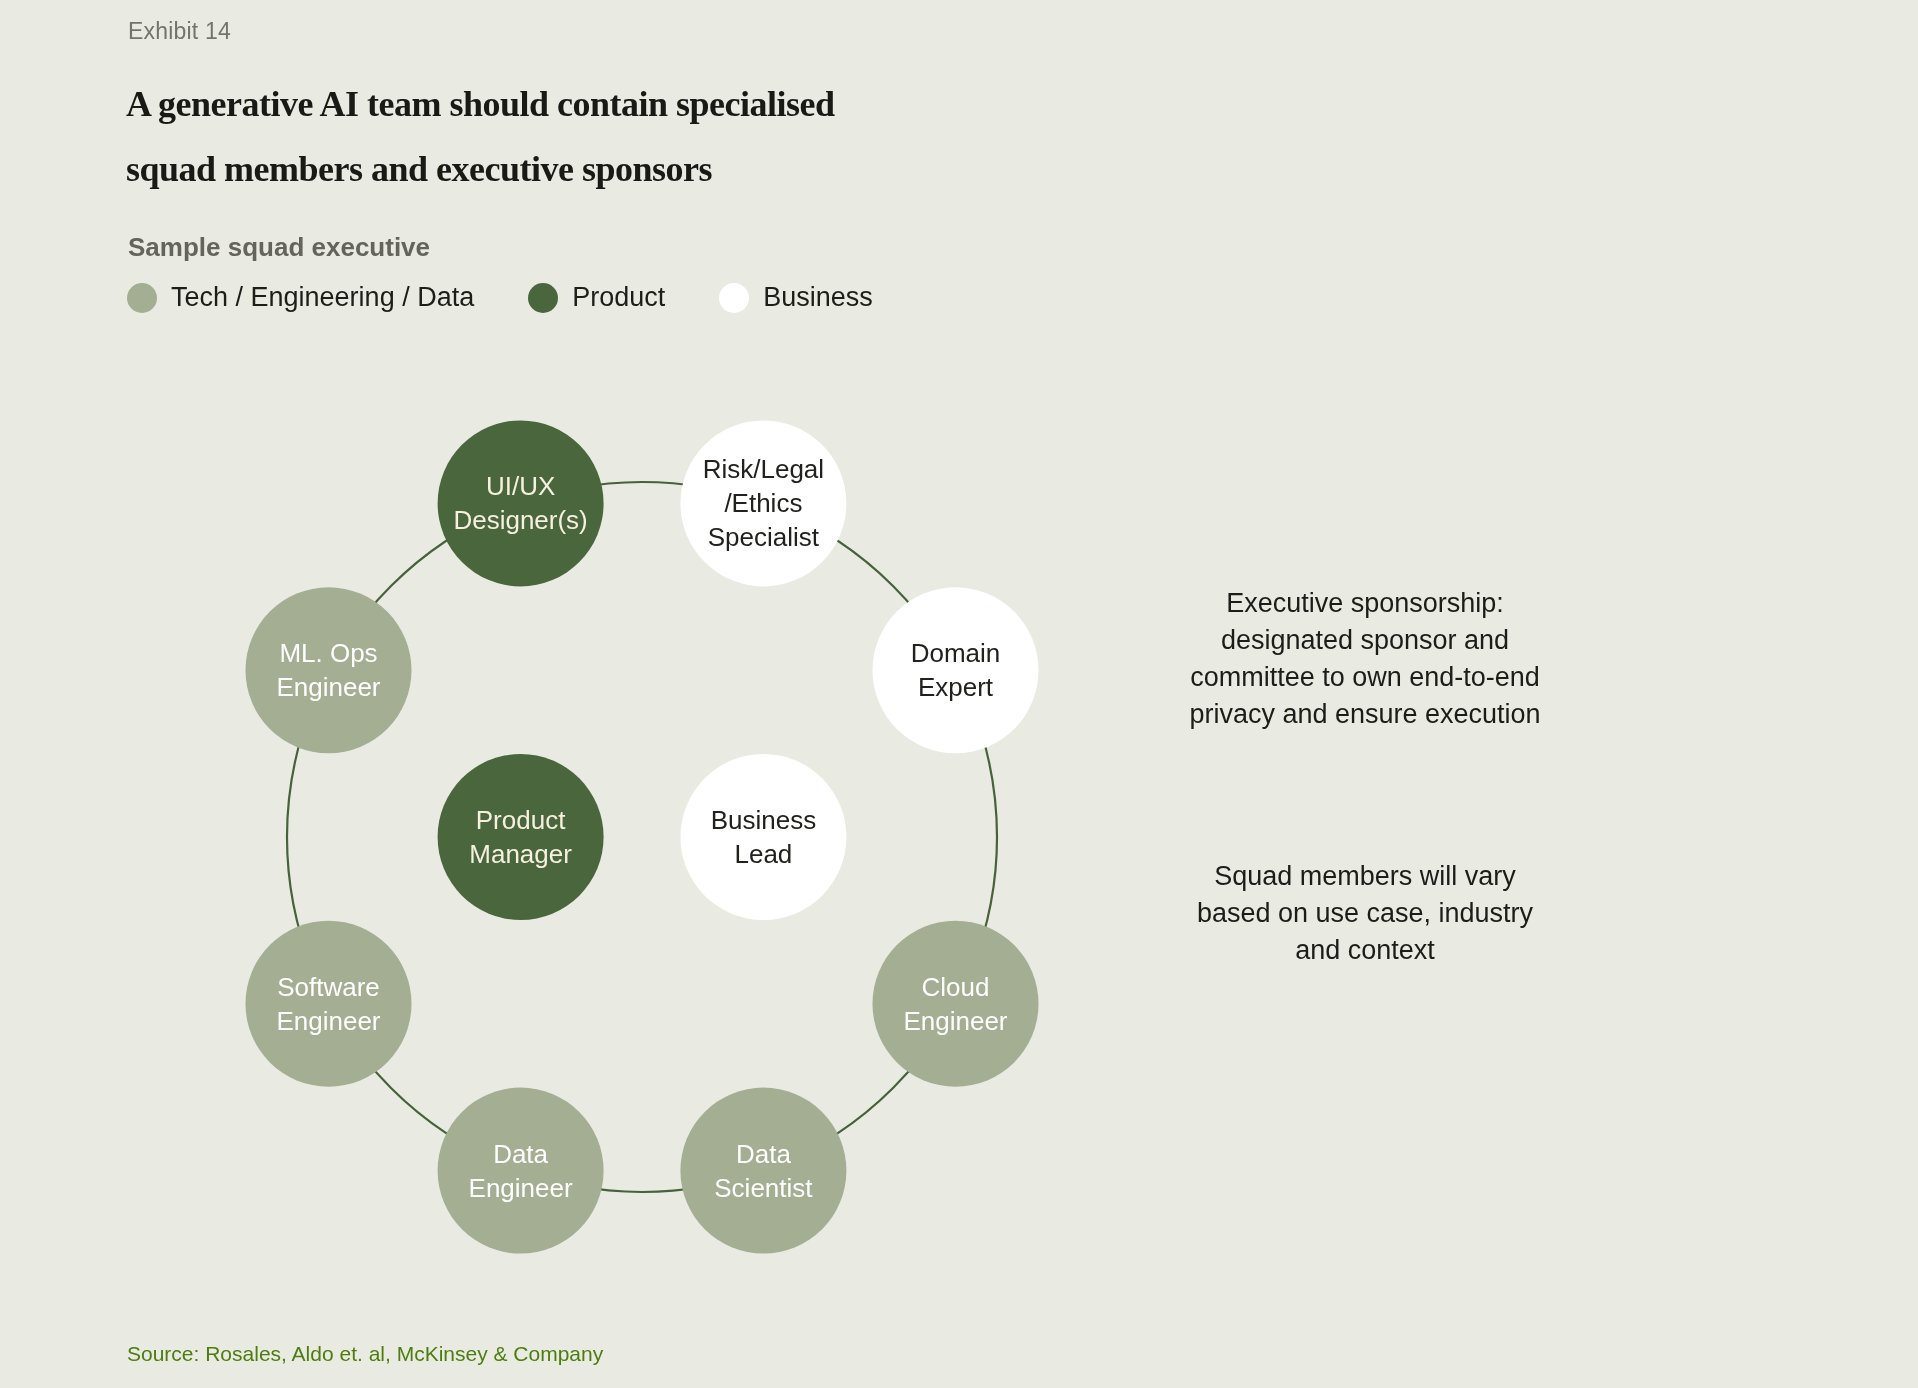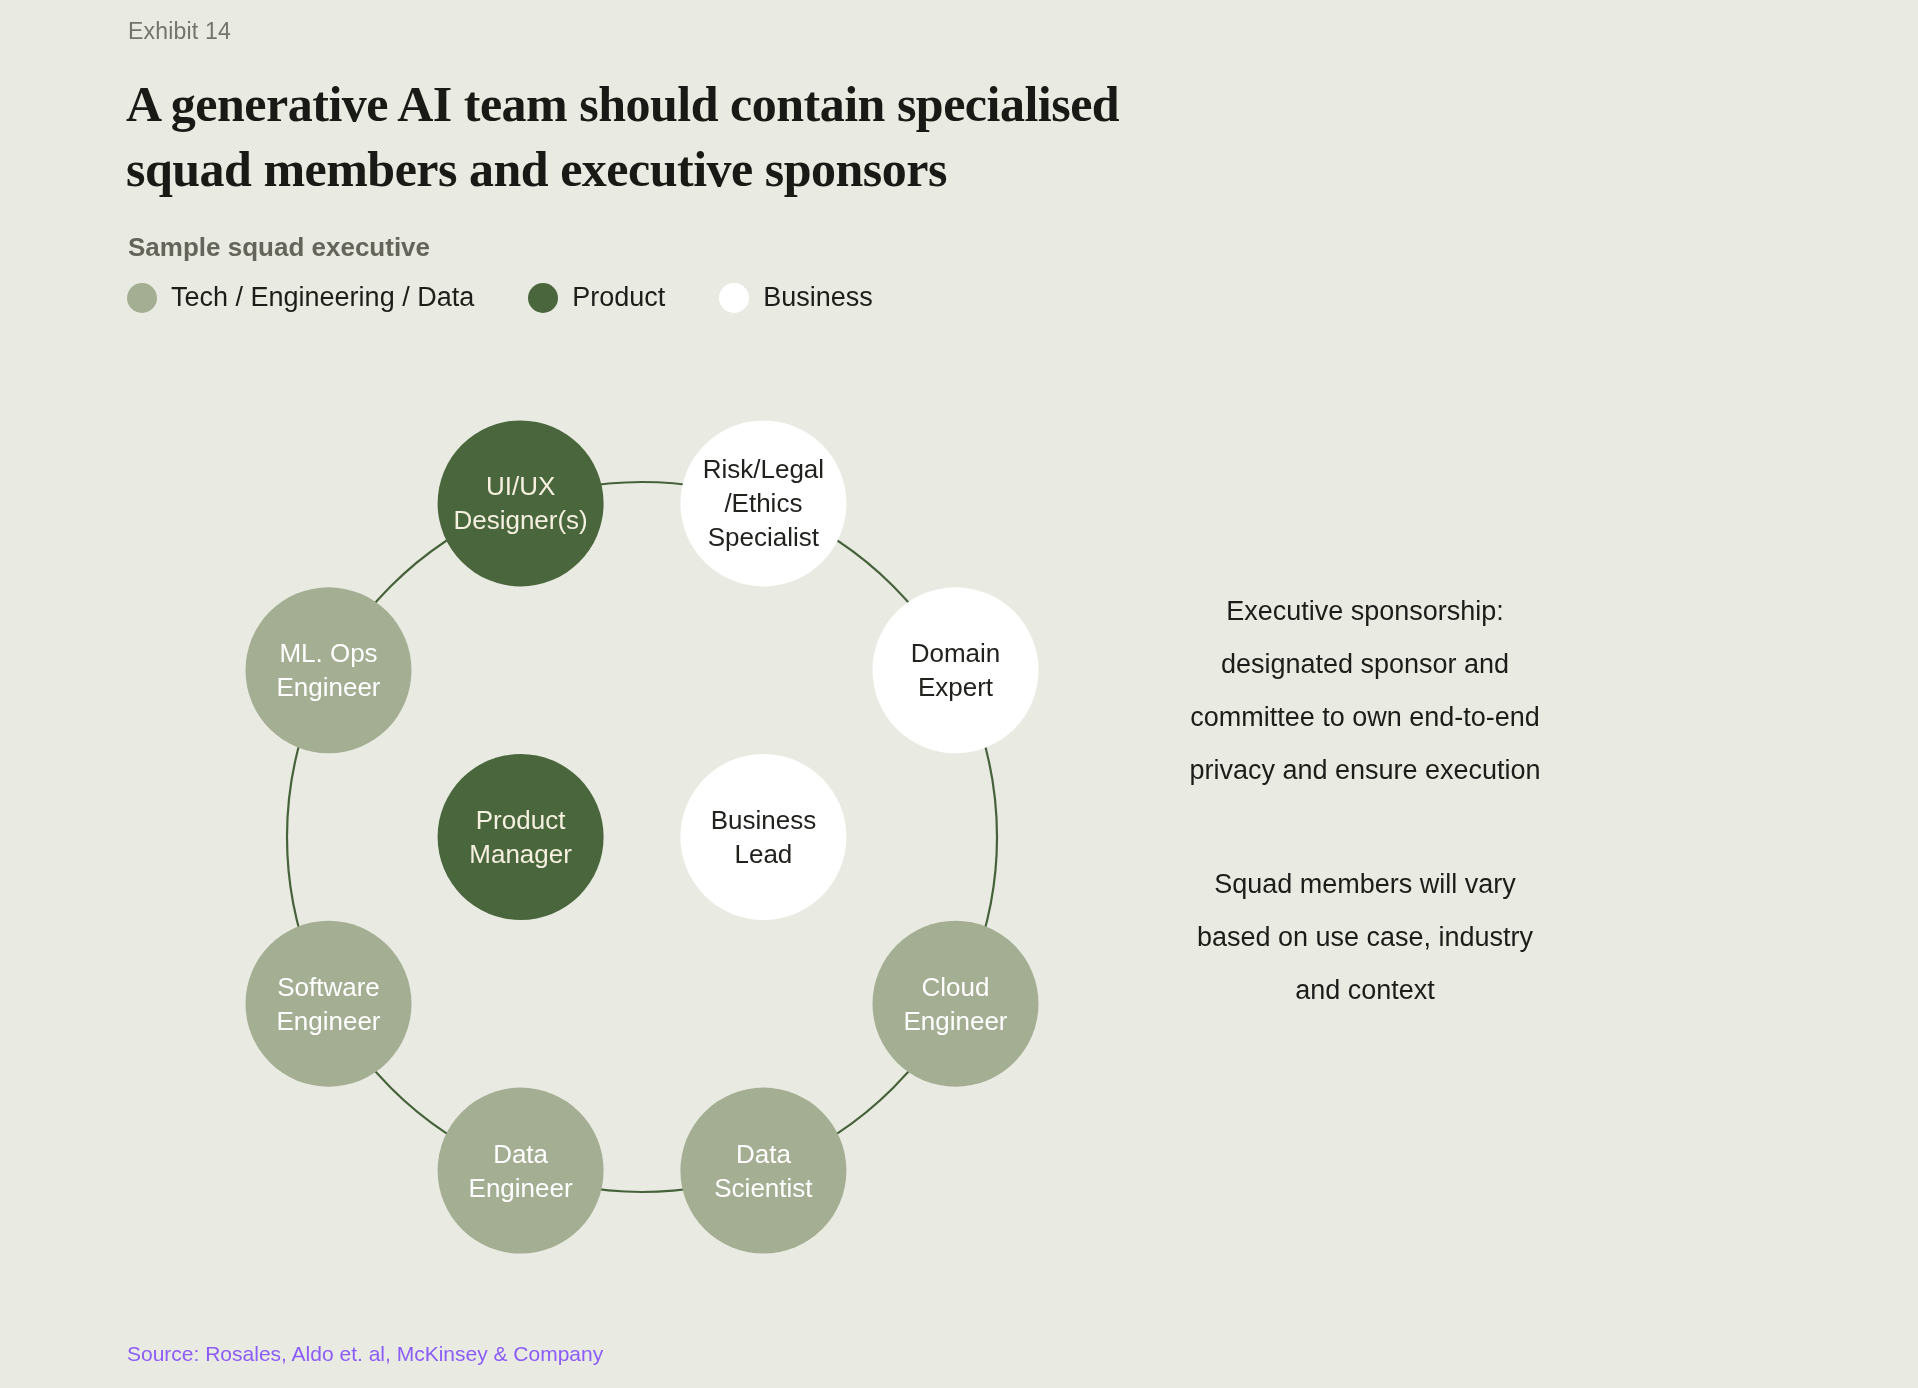--- a/index.html
+++ b/index.html
@@ -17,21 +17,21 @@
     left: 128px; top: 18px;
     font-size: 23px;
     color: #74746b;
     letter-spacing: 0.2px;
   }
   .title {
     position: absolute;
     left: 126px; top: 72px;
     font-family: "Liberation Serif", serif;
     font-weight: 700;
-    font-size: 50px;
+    font-size: 36px;
     line-height: 65px;
     letter-spacing: -0.5px;
     color: #191916;
     white-space: pre-line;
   }
   .subtitle {
     position: absolute;
     left: 128px; top: 232px;
     font-size: 26px;
     font-weight: 700;
@@ -66,32 +66,32 @@
   .node-label {
     font-family: "Liberation Sans", sans-serif;
     font-size: 26px;
     text-anchor: middle;
   }
   .annotation {
     position: absolute;
     width: 480px;
     left: 1125px;
     font-size: 27px;
-    line-height: 53px;
+    line-height: 37px;
     color: #1c1c19;
     text-align: center;
     white-space: pre-line;
   }
   .annotation-1 { top: 585px; }
   .annotation-2 { top: 858px; }
   .source-line {
     position: absolute;
     left: 127px; top: 1342px;
     font-size: 21px;
-    color: #8b5cf6;
+    color: #4d7c0f;
   }
 </style>
 </head>
 <body>
 
 <div class="page">
 
   <div class="exhibit-label">Exhibit 14</div>
 
   <h1 class="title" style="margin:0;">A generative AI team should contain specialised

